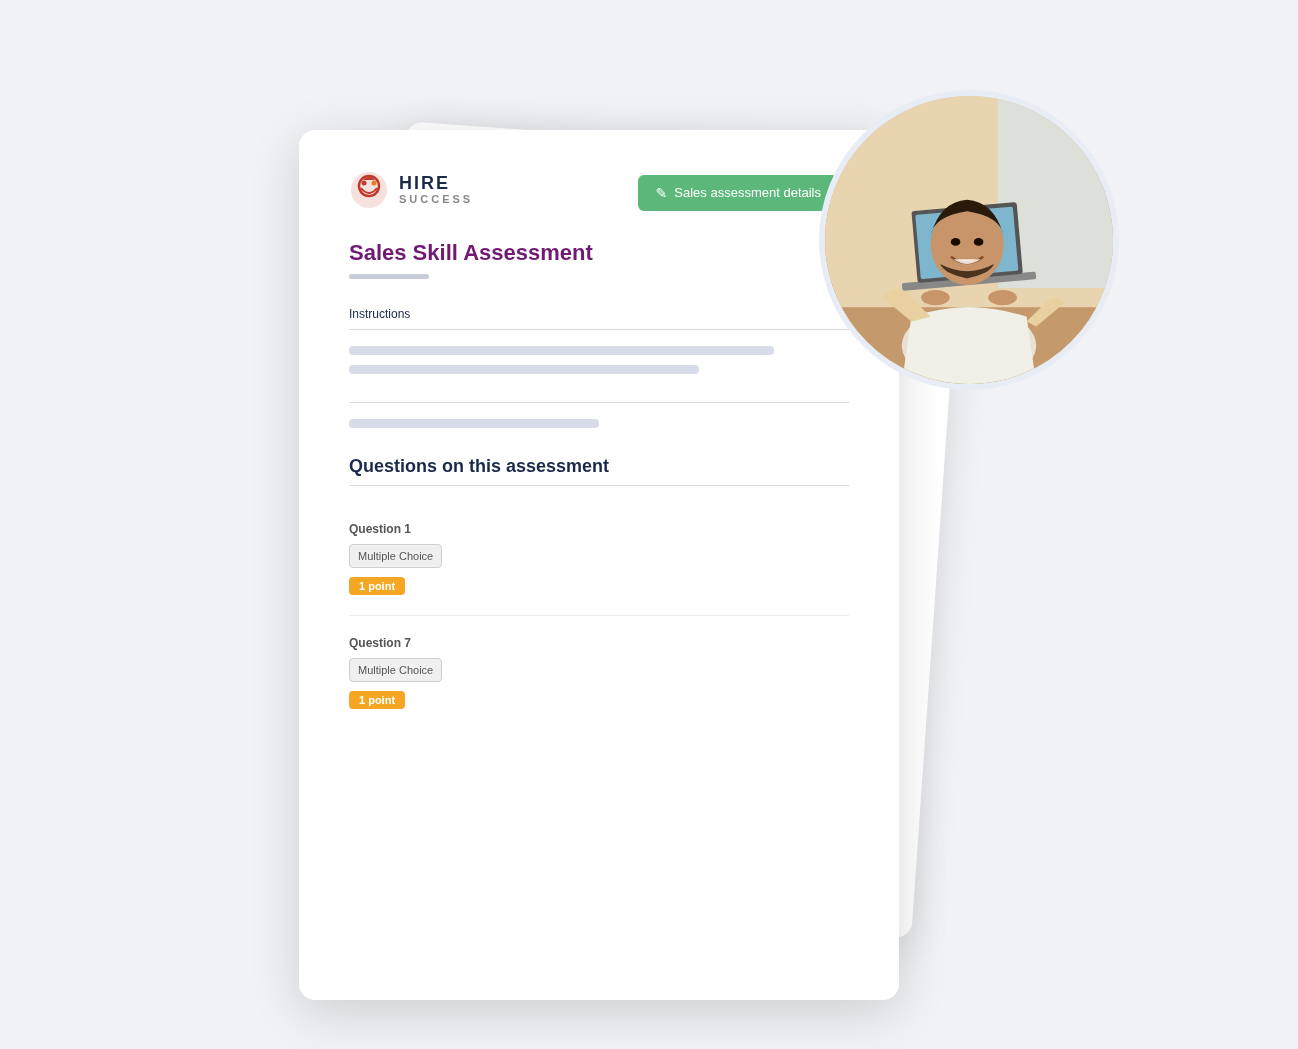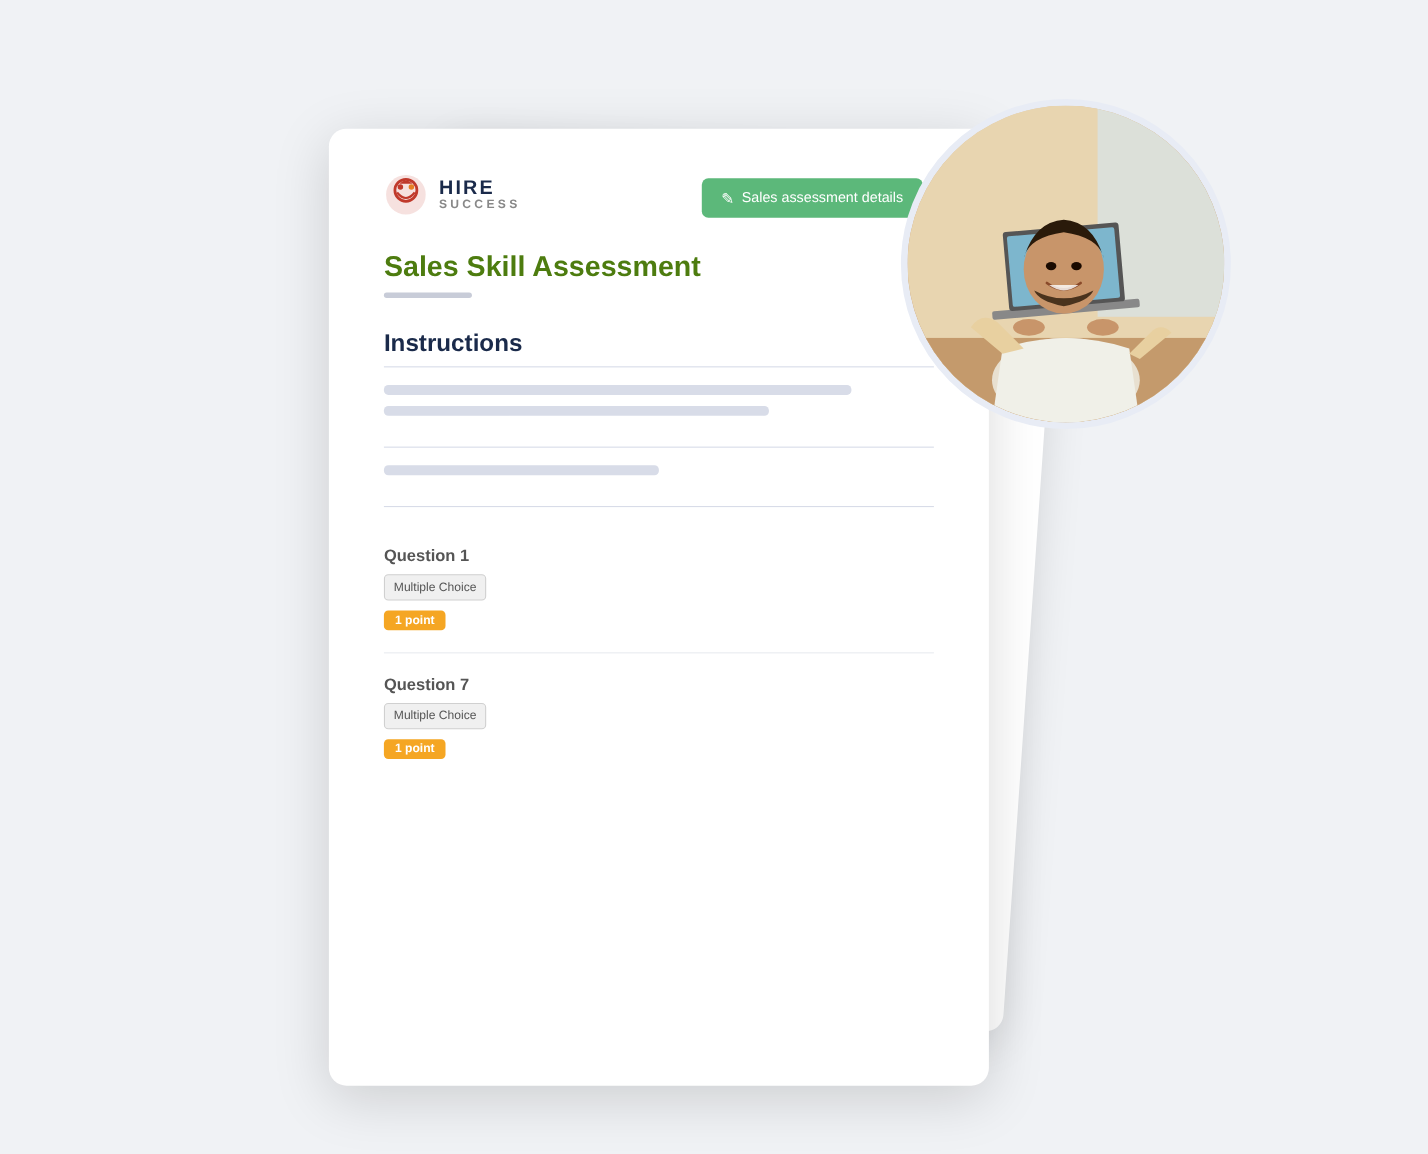--- a/index.html
+++ b/index.html
@@ -37,21 +37,21 @@
     }
     .card-back-line {
       height: 10px;
       background: #e8e8e8;
       border-radius: 5px;
       margin-bottom: 12px;
     }
     
     .card-main {
       position: absolute;
-      top: 17px;
+      top: 30px;
       left: 0;
       width: 600px;
       height: 870px;
       background: white;
       border-radius: 16px;
       box-shadow: 0 12px 50px rgba(0,0,0,0.15);
       z-index: 2;
       overflow: hidden;
       padding: 40px 50px;
     }
@@ -125,37 +125,37 @@
       align-items: center;
       gap: 7px;
       z-index: 4;
     }
     .edit-btn-icon {
       font-size: 14px;
     }
 
     
     .assessment-title {
-      font-size: 26px;
+      font-size: 22px;
       font-weight: 700;
-      color: #4d7c0f;
+      color: #701a75;
       margin-bottom: 8px;
     }
     .title-underline {
       width: 80px;
       height: 5px;
       background: #c8ccd8;
       border-radius: 3px;
       margin-bottom: 28px;
     }
 
     
     .section-title {
-      font-size: 22px;
-      font-weight: 700;
+      font-size: 12px;
+      font-weight: 400;
       color: #1a2a4a;
       margin-bottom: 8px;
     }
     .section-divider {
       width: 100%;
       height: 1px;
       background: #d8dce8;
       margin-bottom: 16px;
     }
 
@@ -183,21 +183,21 @@
     .question-item {
       display: flex;
       gap: 20px;
       padding: 20px 0;
       border-bottom: 1px solid #e8ebf0;
     }
     .question-left {
       min-width: 110px;
     }
     .question-number {
-      font-size: 15px;
+      font-size: 12px;
       font-weight: 600;
       color: #555;
       margin-bottom: 8px;
     }
     .question-type-badge {
       background: #f0f0f0;
       border: 1px solid #d0d0d0;
       border-radius: 4px;
       padding: 5px 8px;
       font-size: 11px;
@@ -303,20 +303,21 @@
     <div class="content-lines">
       <div class="content-line long"></div>
       <div class="content-line medium"></div>
     </div>
 
     <div class="section-divider"></div>
     <div class="content-lines">
       <div class="content-line short"></div>
     </div>
 
+    <div class="questions-title">Questions on this assessment</div>
     <div class="section-divider"></div>
 
     <div class="question-item">
       <div class="question-left">
         <div class="question-number">Question 1</div>
         <div class="question-type-badge">Multiple Choice</div><br>
         <div class="question-points-badge">1 point</div>
       </div>
     </div>
 

